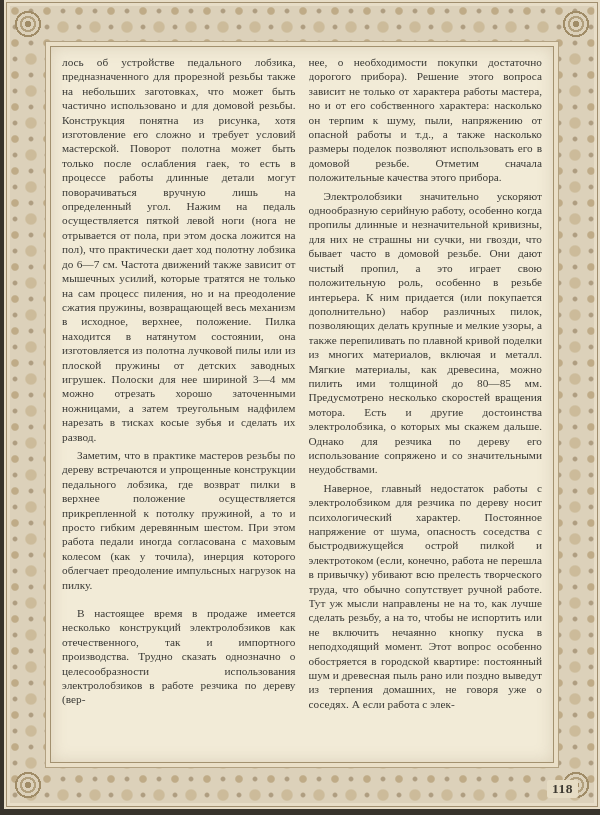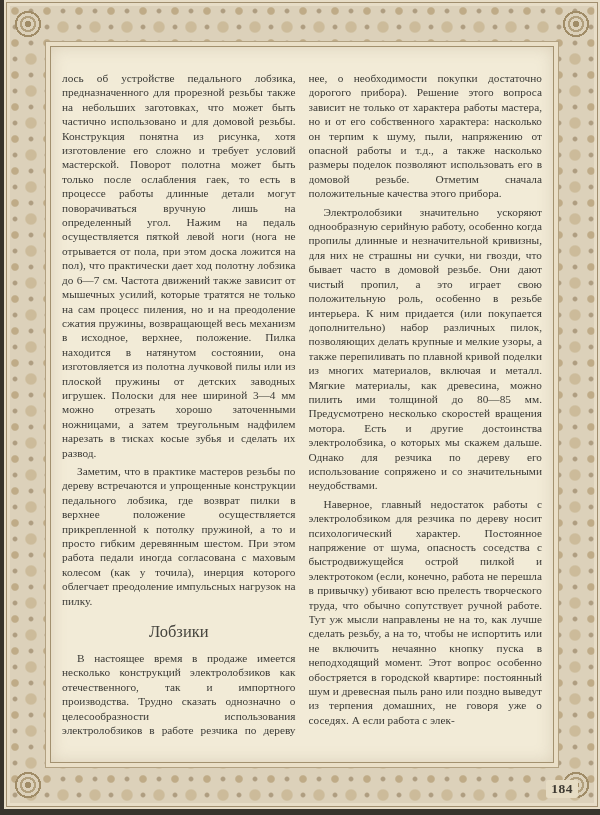--- a/index.html
+++ b/index.html
@@ -51,21 +51,21 @@
   
   .content {
     position: absolute;
     inset: 46px;
     background: #f2ebd7;
     border: 1px solid #a3916f;
     box-shadow:
       0 0 0 4px #eadfc7,
       0 0 0 5px #b2a181,
       inset 0 0 16px rgba(140,120,88,.22);
-    padding: 24px 11px;
+    padding: 8px 11px;
     box-sizing: border-box;
     overflow: hidden;
   }
   .columns {
     display: flex;
     gap: 13px;
     height: 100%;
   }
   .col {
     flex: 1 1 0;
@@ -117,29 +117,28 @@
     <div class="corner br"></div>
   </div>
 
   <div class="content">
     <div class="columns">
 
       <div class="col">
         <p class="cont">лось об устройстве педального лобзика, предназначенного для прорезной резьбы также на небольших заготовках, что может быть частично использовано и для домовой резьбы. Конструкция понятна из рисунка, хотя изготовление его сложно и требует условий мастерской. Поворот полотна может быть только после ослабления гаек, то есть в процессе работы длинные детали могут поворачиваться вручную лишь на определенный угол. Нажим на педаль осуществляется пяткой левой ноги (нога не отрывается от пола, при этом доска ложится на пол), что практически дает ход полотну лобзика до 6—7 см. Частота движений также зависит от мышечных усилий, которые тратятся не только на сам процесс пиления, но и на преодоление сжатия пружины, возвращающей весь механизм в исходное, верхнее, положение. Пилка находится в натянутом состоянии, она изготовляется из полотна лучковой пилы или из плоской пружины от детских заводных игрушек. Полоски для нее шириной 3—4 мм можно отрезать хорошо заточенными ножницами, а затем треугольным надфилем нарезать в тисках косые зубья и сделать их развод.</p>
         <p>Заметим, что в практике мастеров резьбы по дереву встречаются и упрощенные конструкции педального лобзика, где возврат пилки в верхнее положение осуществляется прикрепленной к потолку пружиной, а то и просто гибким деревянным шестом. При этом работа педали иногда согласована с маховым колесом (как у точила), инерция которого облегчает преодоление импульсных нагрузок на пилку.</p>
         <div class="heading">
-          <div>Лобзики</div>
         </div>
         <p>В настоящее время в продаже имеется несколько конструкций электролобзиков как отечественного, так и импортного производства. Трудно сказать однозначно о целесообразности использования электролобзиков в работе резчика по дереву (вер-</p>
       </div>
 
       <div class="col">
         <p class="cont">нее, о необходимости покупки достаточно дорогого прибора). Решение этого вопроса зависит не только от характера работы мастера, но и от его собственного характера: насколько он терпим к шуму, пыли, напряжению от опасной работы и т.д., а также насколько размеры поделок позволяют использовать его в домовой резьбе. Отметим сначала положительные качества этого прибора.</p>
         <p>Электролобзики значительно ускоряют однообразную серийную работу, особенно когда пропилы длинные и незначительной кривизны, для них не страшны ни сучки, ни гвозди, что бывает часто в домовой резьбе. Они дают чистый пропил, а это играет свою положительную роль, особенно в резьбе интерьера. К ним придается (или покупается дополнительно) набор различных пилок, позволяющих делать крупные и мелкие узоры, а также перепиливать по плавной кривой поделки из многих материалов, включая и металл. Мягкие материалы, как древесина, можно пилить ими толщиной до 80—85 мм. Предусмотрено несколько скоростей вращения мотора. Есть и другие достоинства электролобзика, о которых мы скажем дальше. Однако для резчика по дереву его использование сопряжено и со значительными неудобствами.</p>
         <p>Наверное, главный недостаток работы с электролобзиком для резчика по дереву носит психологический характер. Постоянное напряжение от шума, опасность соседства с быстродвижущейся острой пилкой и электротоком (если, конечно, работа не перешла в привычку) убивают всю прелесть творческого труда, что обычно сопутствует ручной работе. Тут уж мысли направлены не на то, как лучше сделать резьбу, а на то, чтобы не испортить или не включить нечаянно кнопку пуска в неподходящий момент. Этот вопрос особенно обостряется в городской квартире: постоянный шум и древесная пыль рано или поздно выведут из терпения домашних, не говоря уже о соседях. А если работа с элек-</p>
       </div>
 
     </div>
   </div>
 
-  <div class="pagenum">184</div>
+  <div class="pagenum">118</div>
 
 </div>
 
 </body></html>

